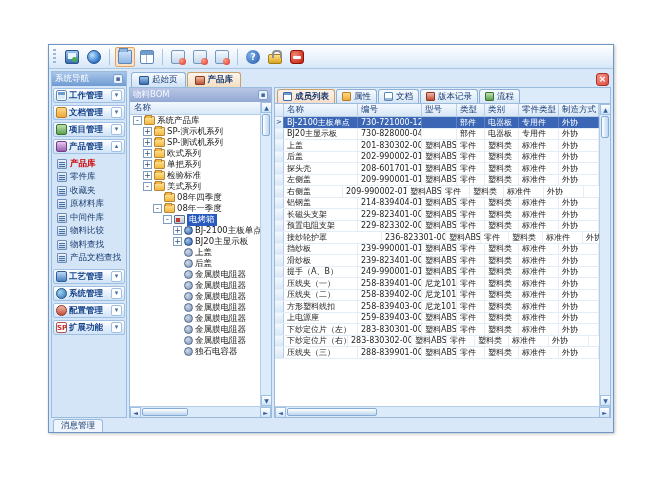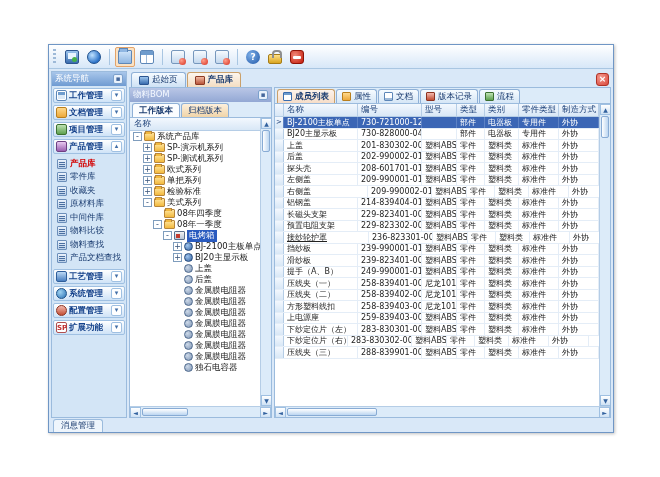--- a/index.html
+++ b/index.html
@@ -294,24 +294,20 @@
         <div class="closebtn">×</div>
       </div>
 
       <div class="panels">
 
         <div class="bom">
           <div class="bom-hdr">
             <span class="ttl">物料BOM</span>
             <span class="pinbtn">▪</span>
           </div>
-          <div class="vtabs" id="bom-tabs">
-              <div class="vtab active">工作版本</div>
-              <div class="vtab">归档版本</div>
-            </div>
           <div class="bom-body">
             <div class="tree-col">
               <div class="colhdr">名称</div>
               <div class="tree" id="bom-tree">
                   <div class="tnode" style="padding-left: 3px;">
                     <span class="expander">-</span>
                     <span class="tico tico-folder-icon"></span>
                     <span>系统产品库</span>
                   </div>
                   <div class="tnode" style="padding-left: 13px;">
@@ -526,21 +522,21 @@
                   <div class="tcell" style="width: 74px;">左侧盖</div>
                   <div class="tcell" style="width: 64px;">209-990001-01X</div>
                   <div class="tcell" style="width: 35px;">塑料ABS</div>
                   <div class="tcell" style="width: 28px;">零件</div>
                   <div class="tcell" style="width: 34px;">塑料类</div>
                   <div class="tcell" style="width: 40px;">标准件</div>
                   <div class="tcell" style="width: 40px;">外协</div>
                 </div>
                 <div class="trow">
                   <div class="tcell gut" style="width: 9px;"></div>
-                  <div class="tcell" style="width: 84px;">右侧盖</div>
+                  <div class="tcell" style="width: 59px;">右侧盖</div>
                   <div class="tcell" style="width: 64px;">209-990002-01X</div>
                   <div class="tcell" style="width: 35px;">塑料ABS</div>
                   <div class="tcell" style="width: 28px;">零件</div>
                   <div class="tcell" style="width: 34px;">塑料类</div>
                   <div class="tcell" style="width: 40px;">标准件</div>
                   <div class="tcell" style="width: 40px;">外协</div>
                 </div>
                 <div class="trow">
                   <div class="tcell gut" style="width: 9px;"></div>
                   <div class="tcell" style="width: 74px;">铝钢盖</div>
@@ -566,21 +562,21 @@
                   <div class="tcell" style="width: 74px;">预置电阻支架</div>
                   <div class="tcell" style="width: 64px;">229-823302-00X</div>
                   <div class="tcell" style="width: 35px;">塑料ABS</div>
                   <div class="tcell" style="width: 28px;">零件</div>
                   <div class="tcell" style="width: 34px;">塑料类</div>
                   <div class="tcell" style="width: 40px;">标准件</div>
                   <div class="tcell" style="width: 40px;">外协</div>
                 </div>
                 <div class="trow">
                   <div class="tcell gut" style="width: 9px;"></div>
-                  <div class="tcell" style="width: 85px; text-decoration: underline;">接纱轮护罩</div>
+                  <div class="tcell" style="width: 98px;">接纱轮护罩</div>
                   <div class="tcell" style="width: 64px;">236-823301-00X</div>
                   <div class="tcell" style="width: 35px;">塑料ABS</div>
                   <div class="tcell" style="width: 28px;">零件</div>
                   <div class="tcell" style="width: 34px;">塑料类</div>
                   <div class="tcell" style="width: 40px;">标准件</div>
                   <div class="tcell" style="width: 40px;">外协</div>
                 </div>
                 <div class="trow">
                   <div class="tcell gut" style="width: 9px;"></div>
                   <div class="tcell" style="width: 74px;">挡纱板</div>

